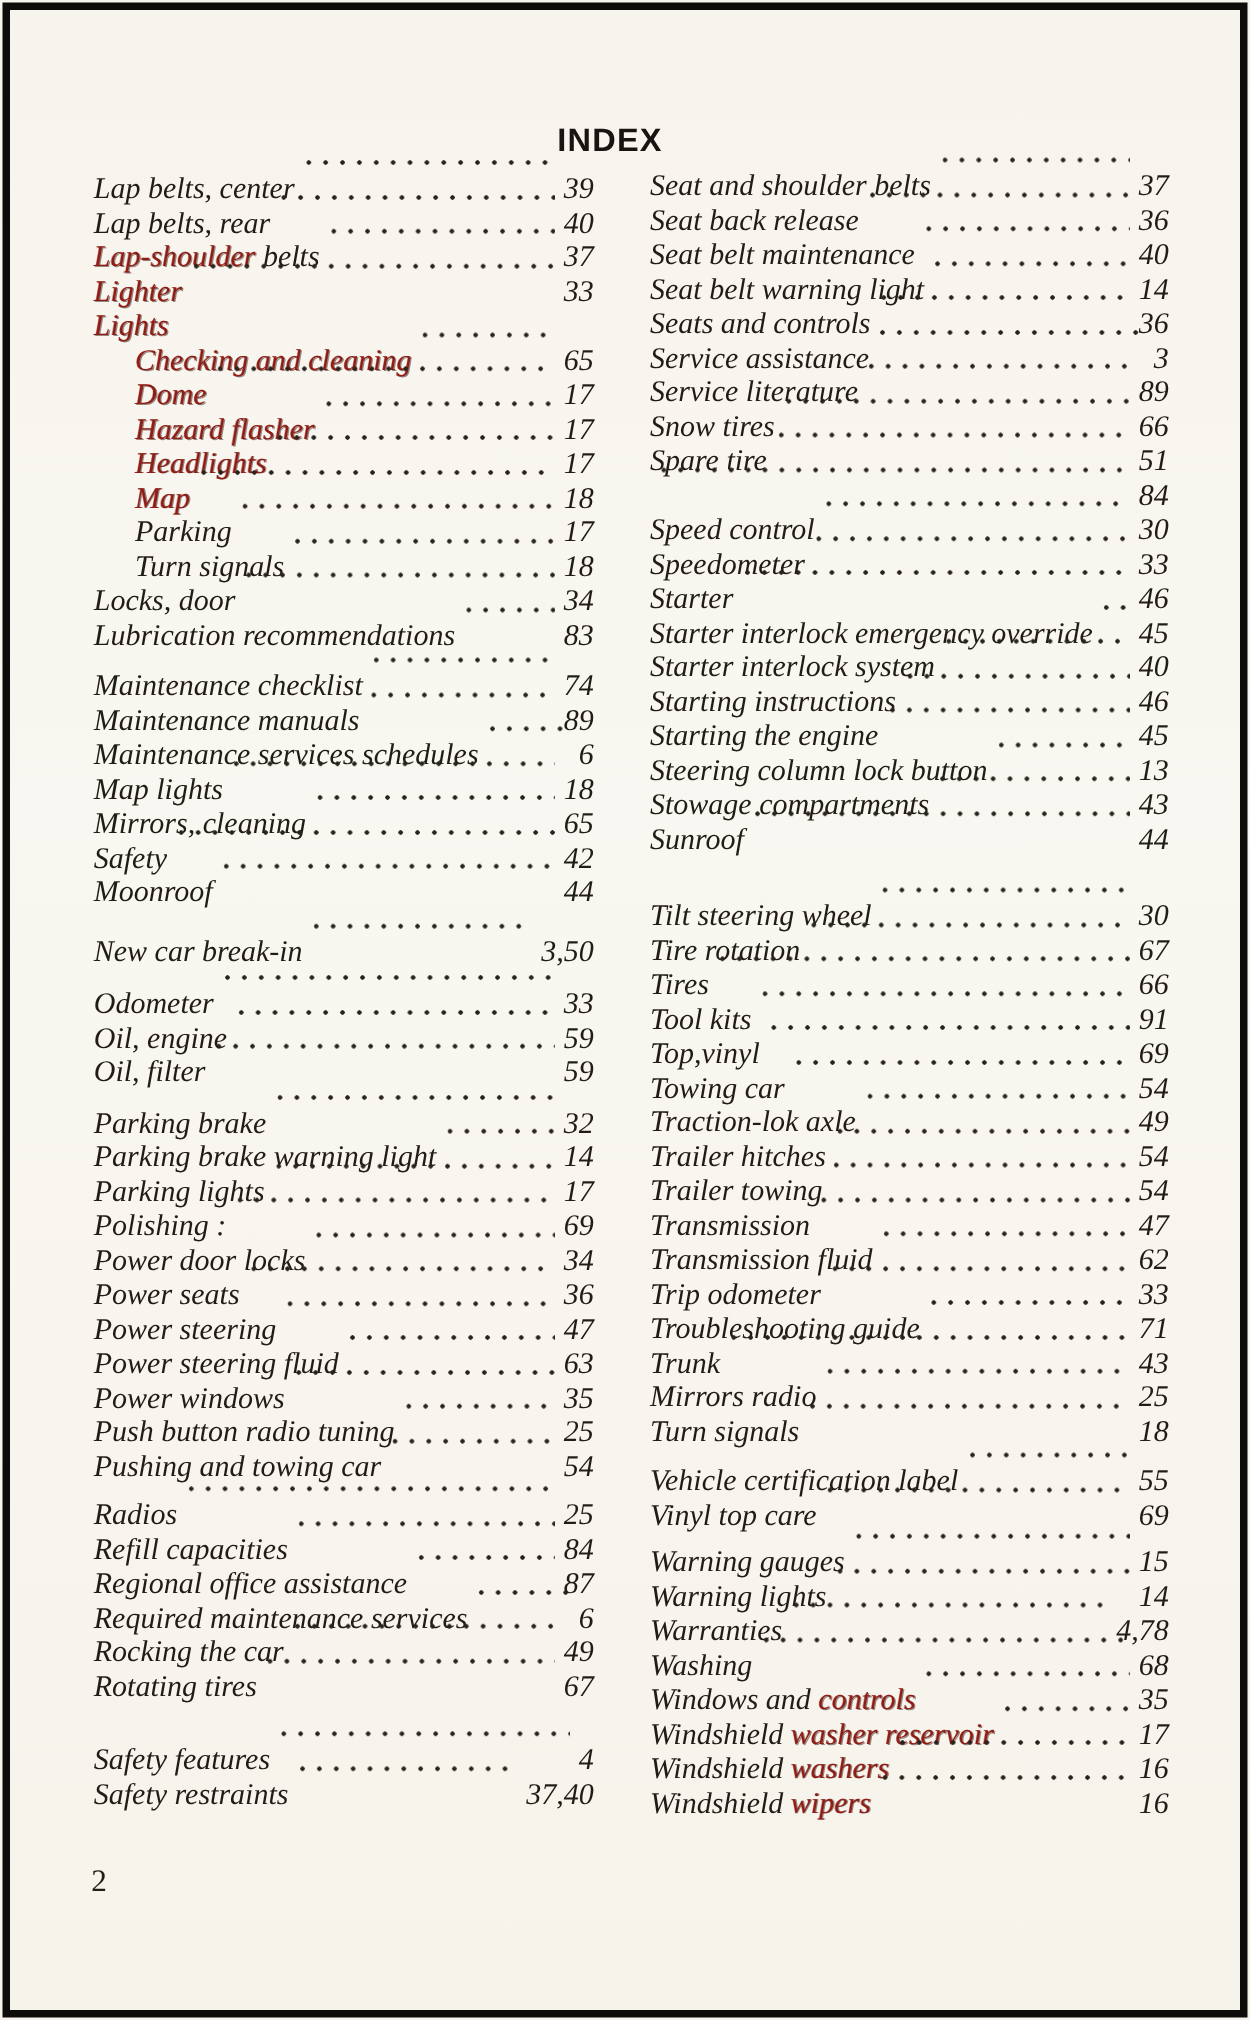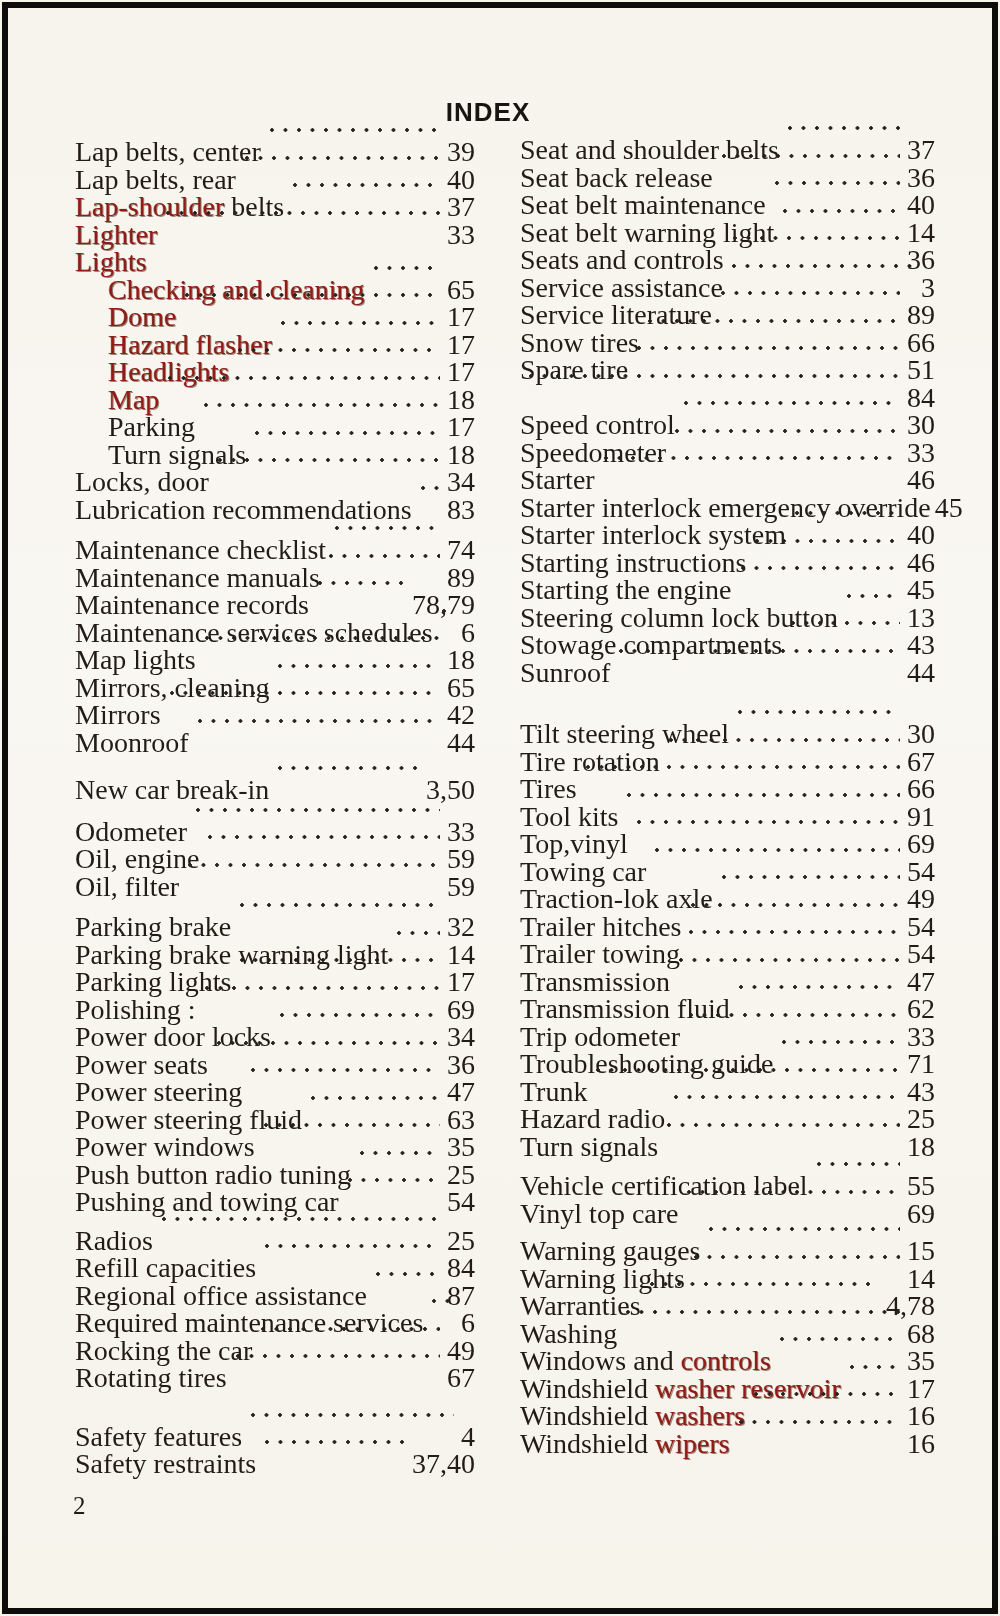--- a/index.html
+++ b/index.html
@@ -9,21 +9,21 @@
     font-family:"Liberation Serif",serif;
   }
   .page{position:absolute;inset:0;background:
     linear-gradient(180deg,#f6f4ec 0%,#f9f7f1 40%,#f5f3ea 100%);}
   .frame{position:absolute;inset:2px;border:6px solid #0d0c0a;pointer-events:none;}
   .title{
     position:absolute;top:97px;left:0;width:976px;margin:0;text-align:center;
     font-family:"Liberation Sans",sans-serif;font-weight:bold;font-size:26px;
     letter-spacing:1px;color:#181411;
   }
-  .col{position:absolute;font-size:28px;line-height:27.5px;color:#211c16;}
+  .col{position:absolute;font-size:24px;line-height:27.5px;color:#211c16;font-style:italic;}
   #left-col{left:75px;top:138px;width:400px;}
   #right-col{left:520px;top:136px;width:415px;}
   .row{display:flex;height:27.5px;white-space:nowrap;align-items:flex-start;}
   .row.indent{padding-left:33px;}
   .label{flex:0 0 auto;}
   .leader{flex:1 1 auto;min-width:4px;position:relative;}
   .leader::after{
     content:"";position:absolute;left:9px;right:7px;bottom:6px;height:4px;
     background-image:radial-gradient(circle at 2px 2px,#29231d 1.55px,transparent 2px);
     background-size:13.5px 4px;background-repeat:repeat-x;
@@ -123,41 +123,36 @@
           <span class="label"><span>Maintenance checklist</span></span>
           <span class="leader"></span>
           <span class="num">74</span>
         </div>
         <div class="row">
           <span class="label"><span>Maintenance manuals</span></span>
           <span class="leader"></span>
           <span class="num">89</span>
         </div>
         <div class="row">
-          <span class="label"><span>Maintenance records</span></span>
-          <span class="leader"></span>
-          <span class="num">78,79</span>
-        </div>
-        <div class="row">
           <span class="label"><span>Maintenance services schedules</span></span>
           <span class="leader"></span>
           <span class="num">6</span>
         </div>
         <div class="row">
           <span class="label"><span>Map lights</span></span>
           <span class="leader"></span>
           <span class="num">18</span>
         </div>
         <div class="row">
           <span class="label"><span>Mirrors, cleaning</span></span>
           <span class="leader"></span>
           <span class="num">65</span>
         </div>
         <div class="row">
-          <span class="label"><span>Mirrors</span></span>
+          <span class="label"><span>Safety</span></span>
           <span class="leader"></span>
           <span class="num">42</span>
         </div>
         <div class="row">
           <span class="label"><span>Moonroof</span></span>
           <span class="leader"></span>
           <span class="num">44</span>
         </div>
       </div>
       <div class="group">
@@ -453,21 +448,21 @@
           <span class="label"><span>Troubleshooting guide</span></span>
           <span class="leader"></span>
           <span class="num">71</span>
         </div>
         <div class="row">
           <span class="label"><span>Trunk</span></span>
           <span class="leader"></span>
           <span class="num">43</span>
         </div>
         <div class="row">
-          <span class="label"><span>Hazard radio</span></span>
+          <span class="label"><span>Mirrors radio</span></span>
           <span class="leader"></span>
           <span class="num">25</span>
         </div>
         <div class="row">
           <span class="label"><span>Turn signals</span></span>
           <span class="leader"></span>
           <span class="num">18</span>
         </div>
       </div>
       <div class="group">

